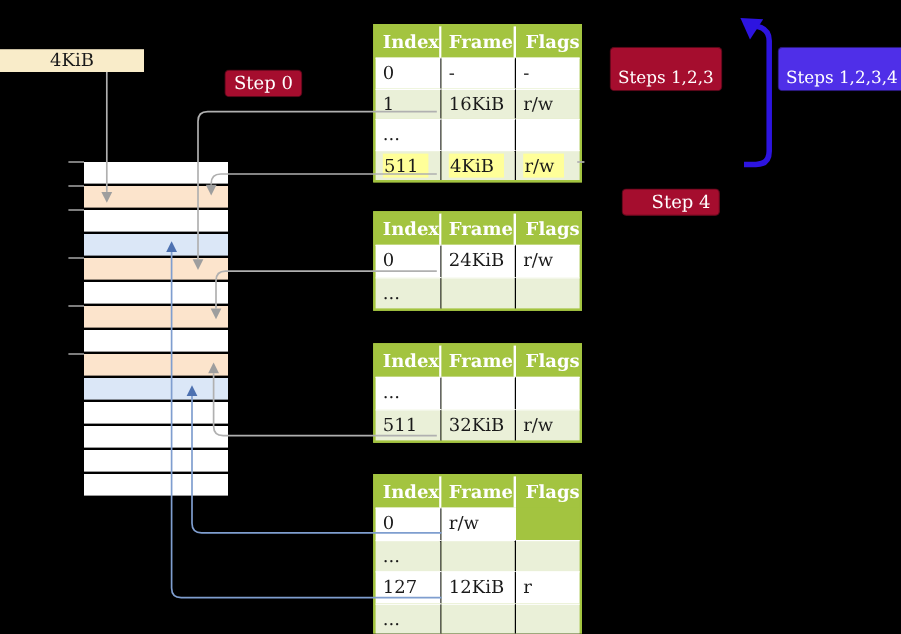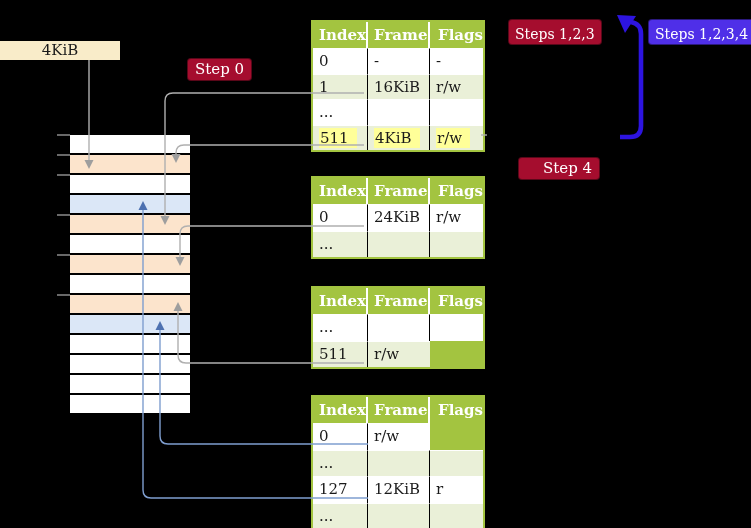--- a/index.html
+++ b/index.html
@@ -18,21 +18,21 @@
     font-size:15px; line-height:19px; text-align:center;
   }
 
   
   .badge {
     color:#fff; border-radius:4px; padding:1px 7px 2px 7px;
     font-size:15px; white-space:nowrap; border:1px solid rgba(0,0,0,0.45);
   }
   .badge.red  { background:var(--badge_red); }
   .badge.blue { background:var(--badge_blue); }
-  .badge.small { font-size:14px; padding:6px 6px 2px 6px; }
+  .badge.small { font-size:14px; padding:17px 6px 2px 6px;margin-top:20px; }
 
   
   .pt-table {
     left:311px; width:170px;
     background:var(--table_border);
     border:2px solid var(--table_border);
   }
   .trow { display:grid; grid-template-columns:55px 62px 53px; }
   .tcell {
     padding-left:6px; font-size:15px; color:var(--cell_text);
@@ -149,20 +149,21 @@
     <div class="tcell">Frame</div>
     <div class="tcell">Flags</div>
   </div>
   <div class="trow body">
     <div class="tcell">...</div>
     <div class="tcell"></div>
     <div class="tcell"></div>
   </div>
   <div class="trow body">
     <div class="tcell alt">511</div>
+    <div class="tcell alt">32KiB</div>
     <div class="tcell alt">r/w</div>
   </div>
 </div>
 
 <div class="abs pt-table rows27" style="top:395px;">
   <div class="trow hdr">
     <div class="tcell">Index</div>
     <div class="tcell">Frame</div>
     <div class="tcell">Flags</div>
   </div>

